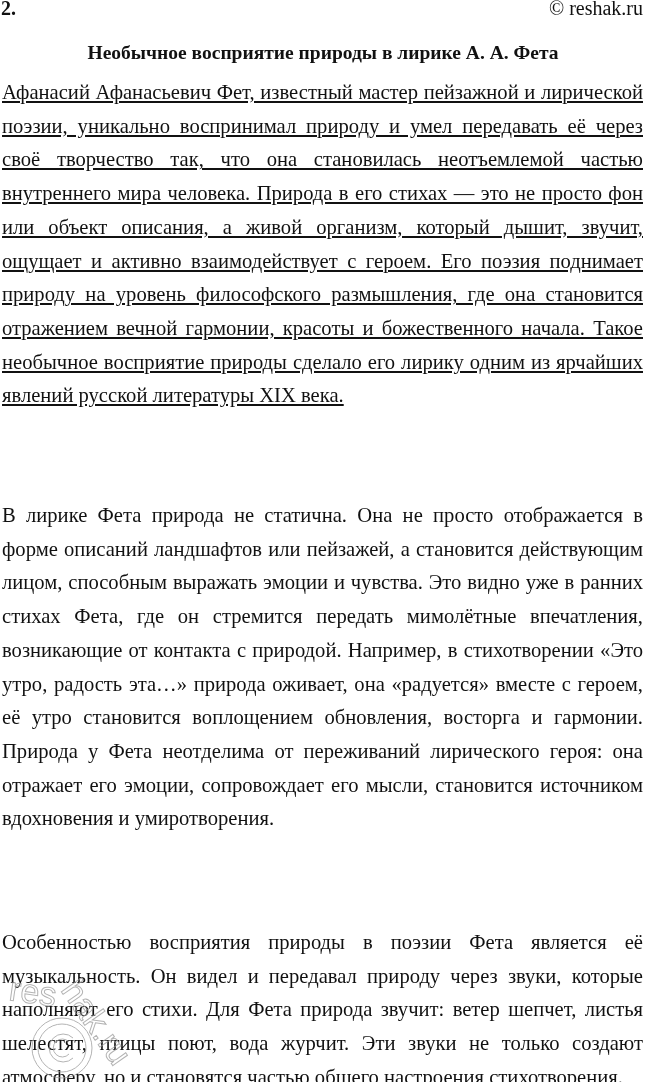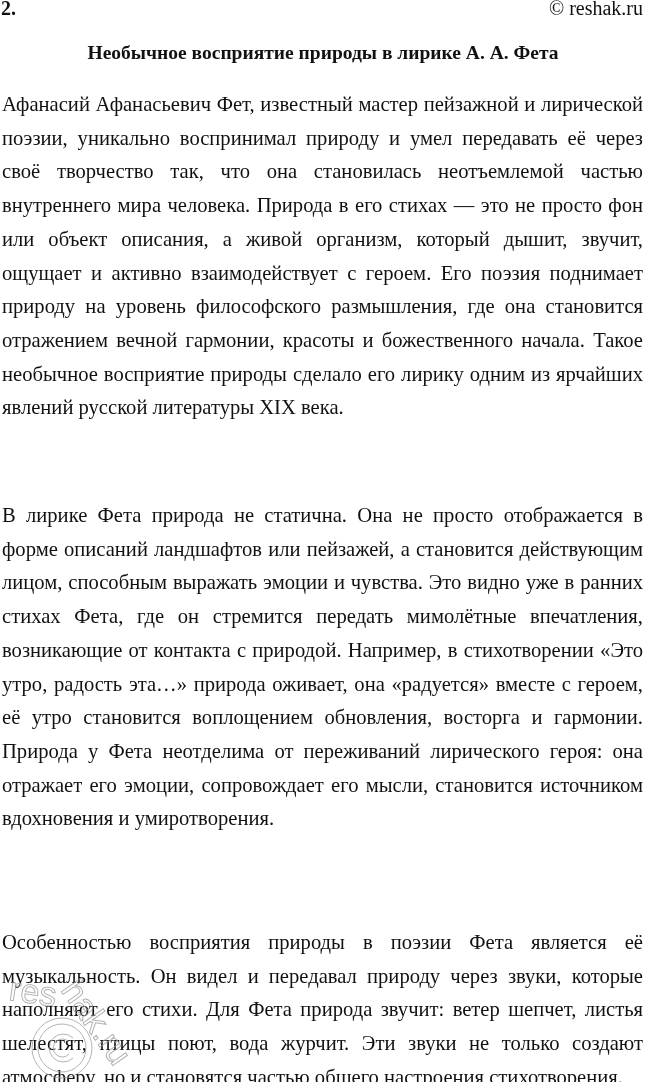--- a/index.html
+++ b/index.html
@@ -22,21 +22,21 @@
   .title {
     position: absolute; left: 0; top: 42px; width: 646px;
     text-align: center; font-weight: bold; font-size: 19.5px;
   }
   .paragraph {
     position: absolute; left: 2px; width: 641px;
     font-size: 20.6px; line-height: 33.7px;
     text-align: justify; text-align-last: left;
     margin: 0;
   }
-  #p1 { top: 88px; }
+  #p1 { top: 76px; text-decoration: underline; }
   #p2 { top: 499px; }
   #p3 { top: 926px; }
   .watermark {
     position: absolute; left: 0; top: 960px; width: 180px; height: 122px;
     pointer-events: none;
   }
 </style>
 </head>
 <body>
 

